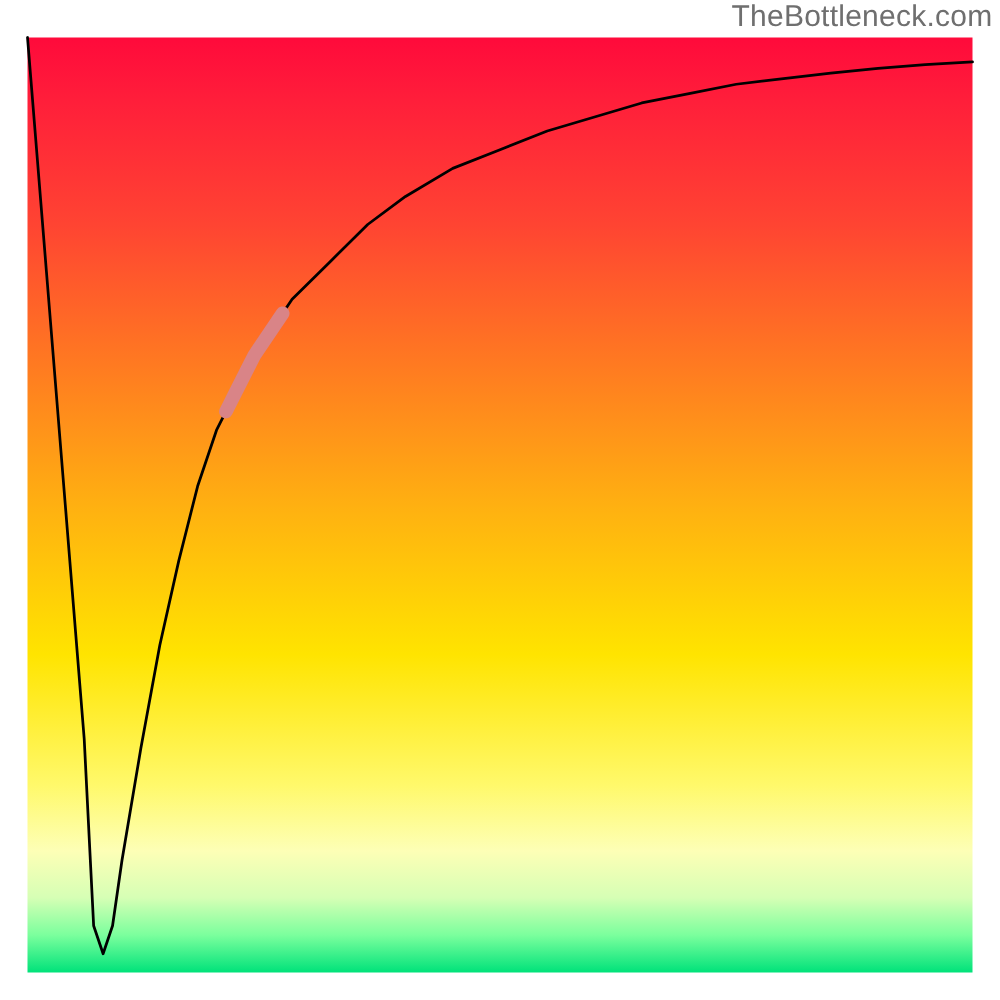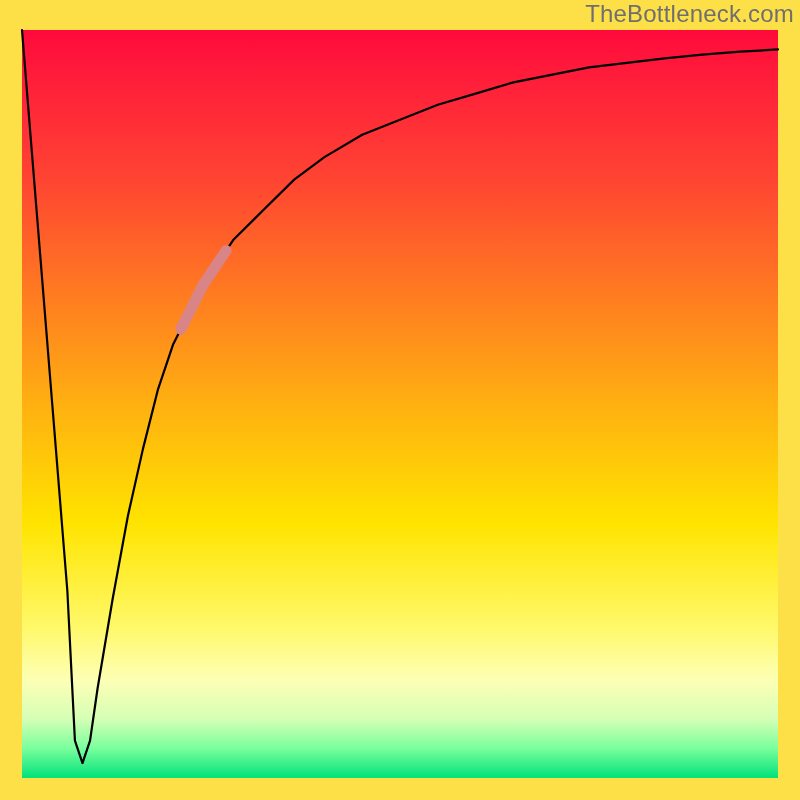--- a/index.html
+++ b/index.html
@@ -8,21 +8,21 @@
     width: 800px;
     height: 800px;
     overflow: hidden;
     background: #000;
     font-family: Arial, Helvetica, sans-serif;
   }
   .frame {
     position: relative;
     width: 800px;
     height: 800px;
-    background: #fde047;
+    background: #ffffff;
   }
   .watermark {
     position: absolute;
     top: 0;
     right: 6px;
     font-size: 24px;
     font-weight: 400;
     color: #6f6f6f;
     letter-spacing: 0.2px;
     user-select: none;

